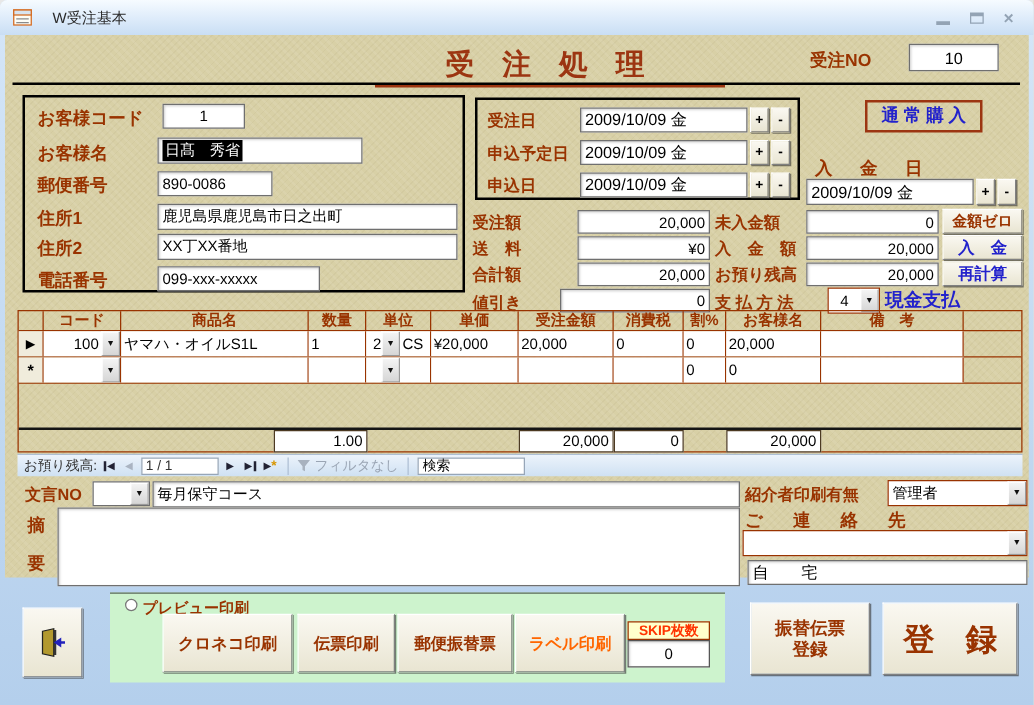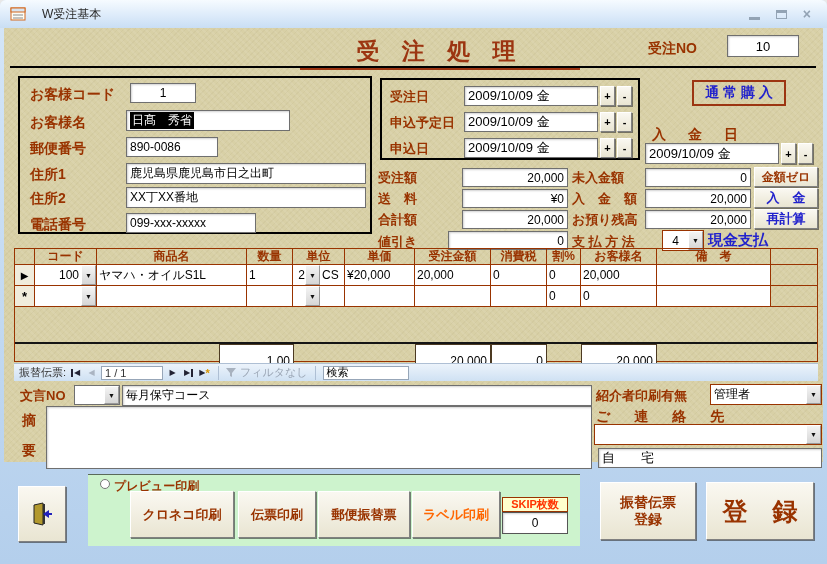--- a/index.html
+++ b/index.html
@@ -37,21 +37,21 @@
   .tc { border-right:1px solid #993300; display:flex; align-items:center; font-size:12px; background:#fff;
         padding:0 2px; overflow:hidden; white-space:nowrap; }
   .thead .tc { background:transparent; color:#993300; font-weight:bold; justify-content:center; padding:0; }
   .tc.selc { width:20px; background:#f0ecdc; justify-content:center; font-size:10px; color:#000; }
   .tc.rgt { justify-content:space-between; }
   .w-code{width:62px;} .w-name{width:150px;} .w-qty{width:46px;} .w-unit{width:52px;} .w-price{width:70px;}
   .w-amt{width:76px;} .w-tax{width:56px;} .w-rate{width:34px;} .w-recv{width:76px;} .w-note{width:114px;}
   .w-fill{flex:1; background:transparent; border-right:none;}
   .totline { position:absolute; left:0; right:0; top:93px; height:2px; background:#151515; }
   .tot { position:absolute; top:95px; height:18px; background:#fff; border:1px solid #4c3a22; font-size:12px;
-         display:flex; align-items:center; justify-content:flex-end; padding:16px 3px; }
+         display:flex; align-items:center; justify-content:flex-end; padding:0 3px; }
   
   .navbar { position:absolute; left:10px; top:335px; width:804px; height:18px; display:flex; align-items:center;
             background:linear-gradient(#ecf3fb,#cfe1f3); border-top:1px solid #aebfd4; font-size:11px; color:#333;
             padding-left:5px; gap:3px; }
   .navb { width:13px; height:13px; display:flex; align-items:center; justify-content:center; gap:1px;
           font-size:8px; color:#223; }
   .navb .bar { width:2px; height:8px; background:#223; }
   .navb.dis { color:#aab4c2; }
   .navb .star { color:#d89600; font-weight:bold; font-size:11px; margin-left:-1px; }
   .posbox { width:62px; height:14px; background:#fff; border:1px solid #97a6b8; font-size:11px; display:flex;
@@ -226,21 +226,21 @@
         <div class="tc w-fill"></div>
       </div>
       <div class="totline"></div>
       <div class="tot" style="left:204px;width:75px;">1.00</div>
       <div class="tot" style="left:400px;width:76px;">20,000</div>
       <div class="tot" style="left:476px;width:56px;">0</div>
       <div class="tot" style="left:566px;width:76px;">20,000</div>
     </div>
 
     <div class="navbar">
-      <span>振替伝票:</span>
+      <span>お預り残高:</span>
       <span class="navb">
           <span class="bar"></span>
           <span>◀</span>
         </span>
       <span class="navb dis">
           <span>◀</span>
         </span>
       <span class="posbox">1 / 1</span>
       <span class="navb">
           <span>▶</span>

